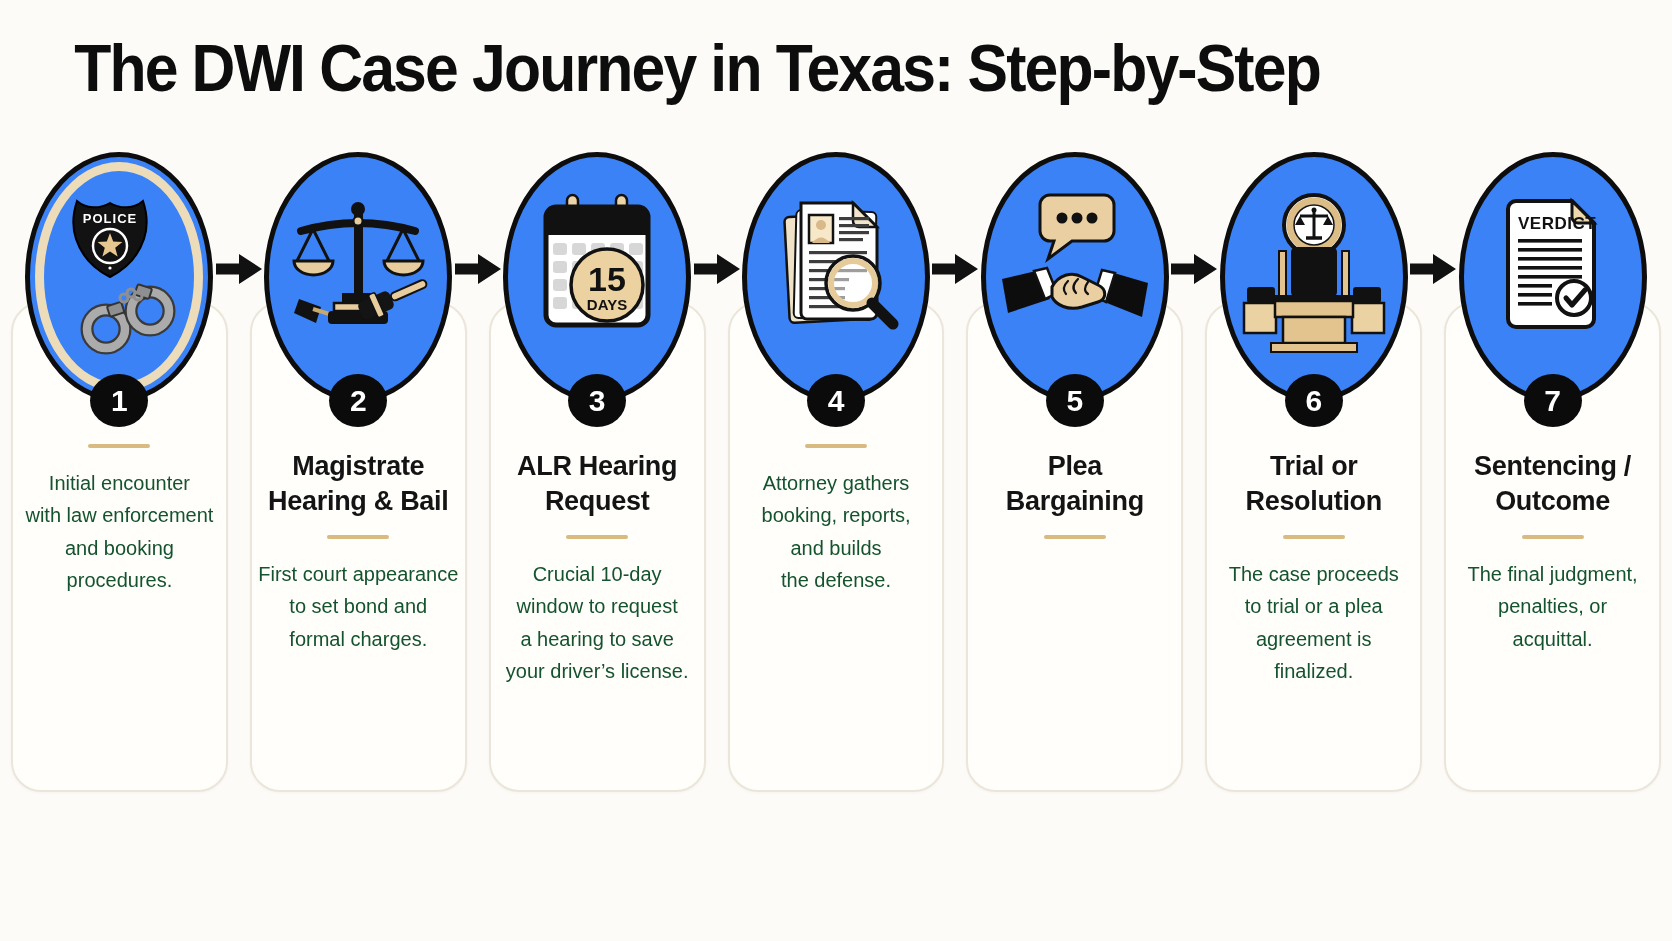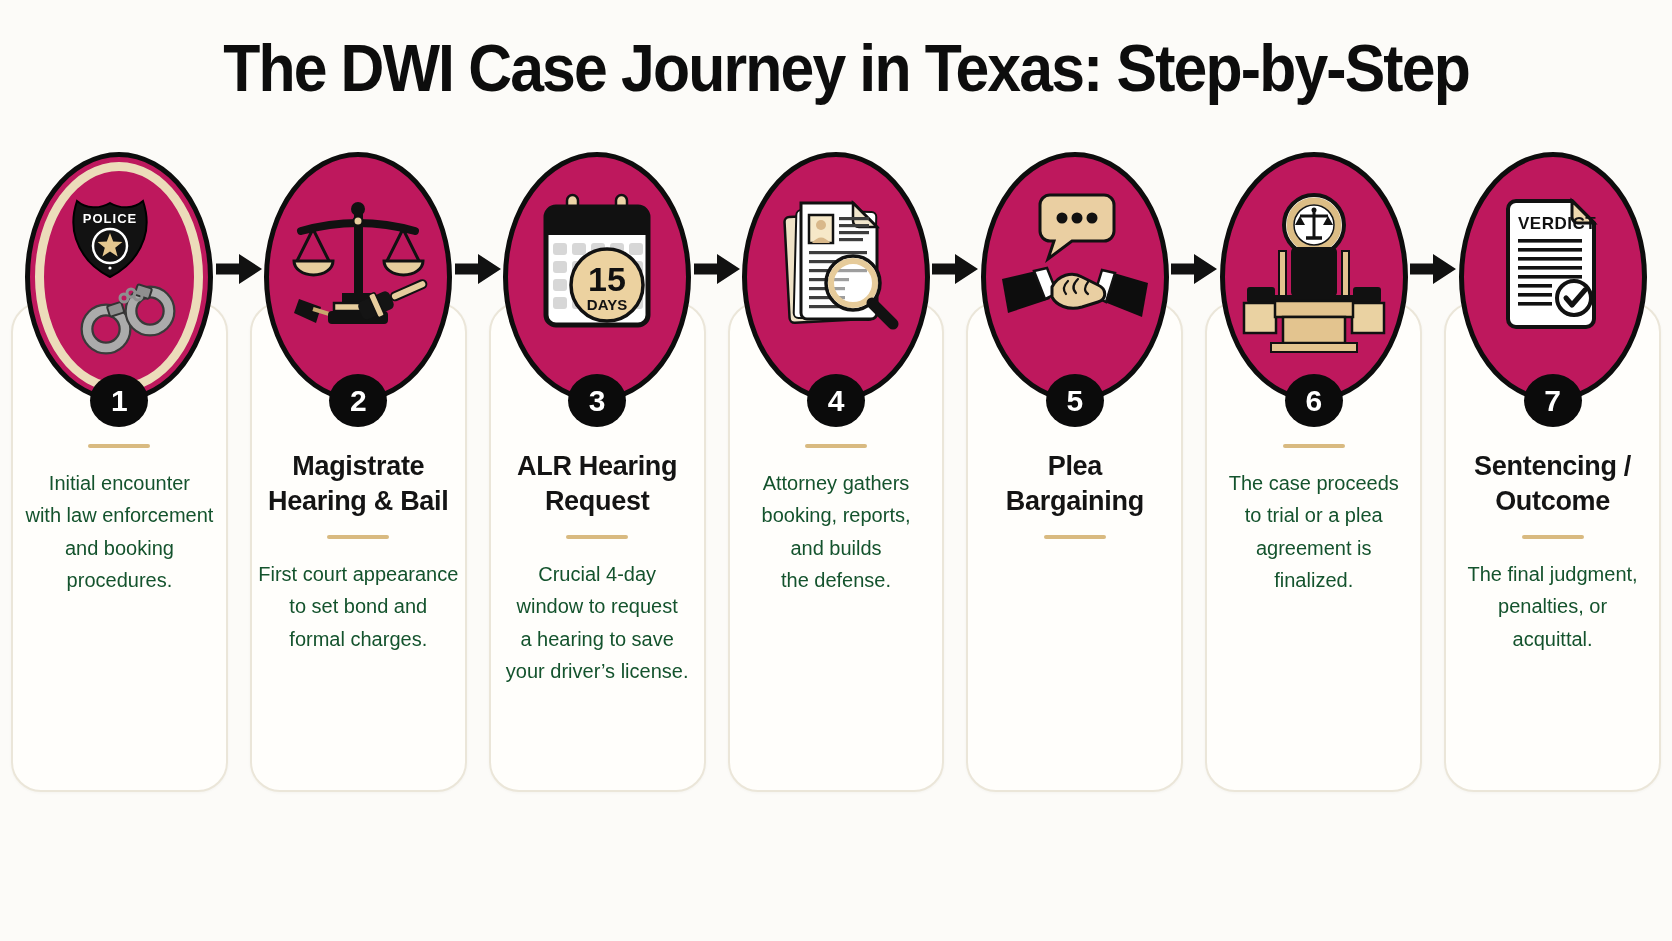--- a/index.html
+++ b/index.html
@@ -2,21 +2,21 @@
 <html><head>
 <meta charset="utf-8">
 <style>
   * { margin: 0; padding: 0; box-sizing: border-box; }
   html, body { width: 1672px; height: 941px; overflow: hidden; }
   body {
     background: #fcfbf8;
     font-family: "Liberation Sans", sans-serif;
     color: #111;
   }
-  .page-title-wrap { text-align: center; margin-top: 30px; padding-left: 20px; }
+  .page-title-wrap { margin-top: 30px; padding-left: 20px; }
   .page-title {
     display: inline-block;
     font-size: 66px;
     font-weight: bold;
     letter-spacing: -2px;
     color: #0d0d0d;
     transform: scaleX(0.92);
     white-space: nowrap;
   }
   .steps-row {
@@ -39,21 +39,21 @@
     z-index: 0;
     box-shadow: 0 1px 3px rgba(60,50,20,0.04);
   }
   .oval {
     position: relative;
     z-index: 2;
     width: 188px; height: 250px;
     margin: 0 auto;
     border: 5px solid #0d0d0d;
     border-radius: 50%;
-    background: #be185d;
+    background: #3b82f6;
     display: flex; align-items: center; justify-content: center;
   }
   .oval.highlight::before {
     content: "";
     position: absolute; inset: 5px;
     border: 9px solid #ecdcba;
     border-radius: 50%;
     pointer-events: none;
   }
   .step-icon { position: relative; }
@@ -212,21 +212,21 @@
         </g>
         <circle cx="85" cy="98" r="36" fill="#ecd2a0" stroke="#111" stroke-width="3.5"></circle>
         <text x="85" y="104" font-size="34" font-weight="bold" fill="#111" text-anchor="middle">15</text>
         <text x="85" y="123" font-size="15" font-weight="bold" fill="#111" text-anchor="middle">DAYS</text>
       </svg>
     </div>
     <div class="num-badge">3</div>
     <div class="step-title">ALR Hearing
 Request</div>
     <div class="divider"></div>
-    <div class="step-desc">Crucial 4-day
+    <div class="step-desc">Crucial 10-day
 window to request
 a hearing to save
 your driver’s license.</div>
   </div>
 
   <div class="step-col">
     <div class="card"></div>
     <div class="oval">
       <svg class="step-icon" width="150" height="180" viewBox="0 0 150 180">
         <rect x="26" y="28" width="80" height="106" rx="5" fill="#efe2c6" stroke="#111" stroke-width="2.5" transform="rotate(-3 66 81)"></rect>
@@ -303,20 +303,22 @@
         <rect x="5" y="116" width="32" height="30" fill="#ead2a2" stroke="#111" stroke-width="2.5"></rect>
         <rect x="114" y="100" width="28" height="16" rx="3" fill="#111"></rect>
         <rect x="113" y="116" width="32" height="30" fill="#ead2a2" stroke="#111" stroke-width="2.5"></rect>
         <rect x="30" y="108" width="90" height="6" fill="#111"></rect>
         <rect x="36" y="114" width="78" height="16" fill="#e3c48f" stroke="#111" stroke-width="2.5"></rect>
         <rect x="44" y="130" width="62" height="26" fill="#e3c48f" stroke="#111" stroke-width="2.5"></rect>
         <rect x="32" y="156" width="86" height="9" fill="#e3c48f" stroke="#111" stroke-width="2"></rect>
       </svg>
     </div>
     <div class="num-badge">6</div>
+    <div class="step-title">Trial or
+Resolution</div>
     <div class="divider"></div>
     <div class="step-desc">The case proceeds
 to trial or a plea
 agreement is
 finalized.</div>
   </div>
 
   <div class="step-col">
     <div class="card"></div>
     <div class="oval">

